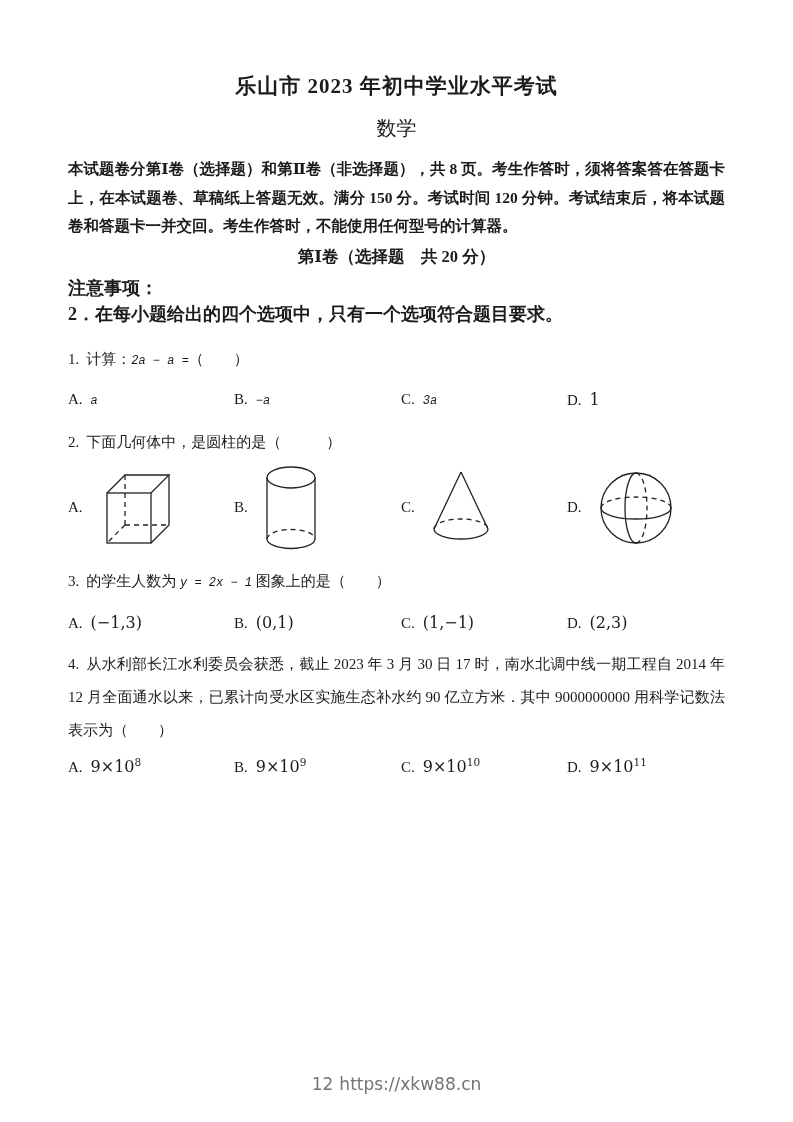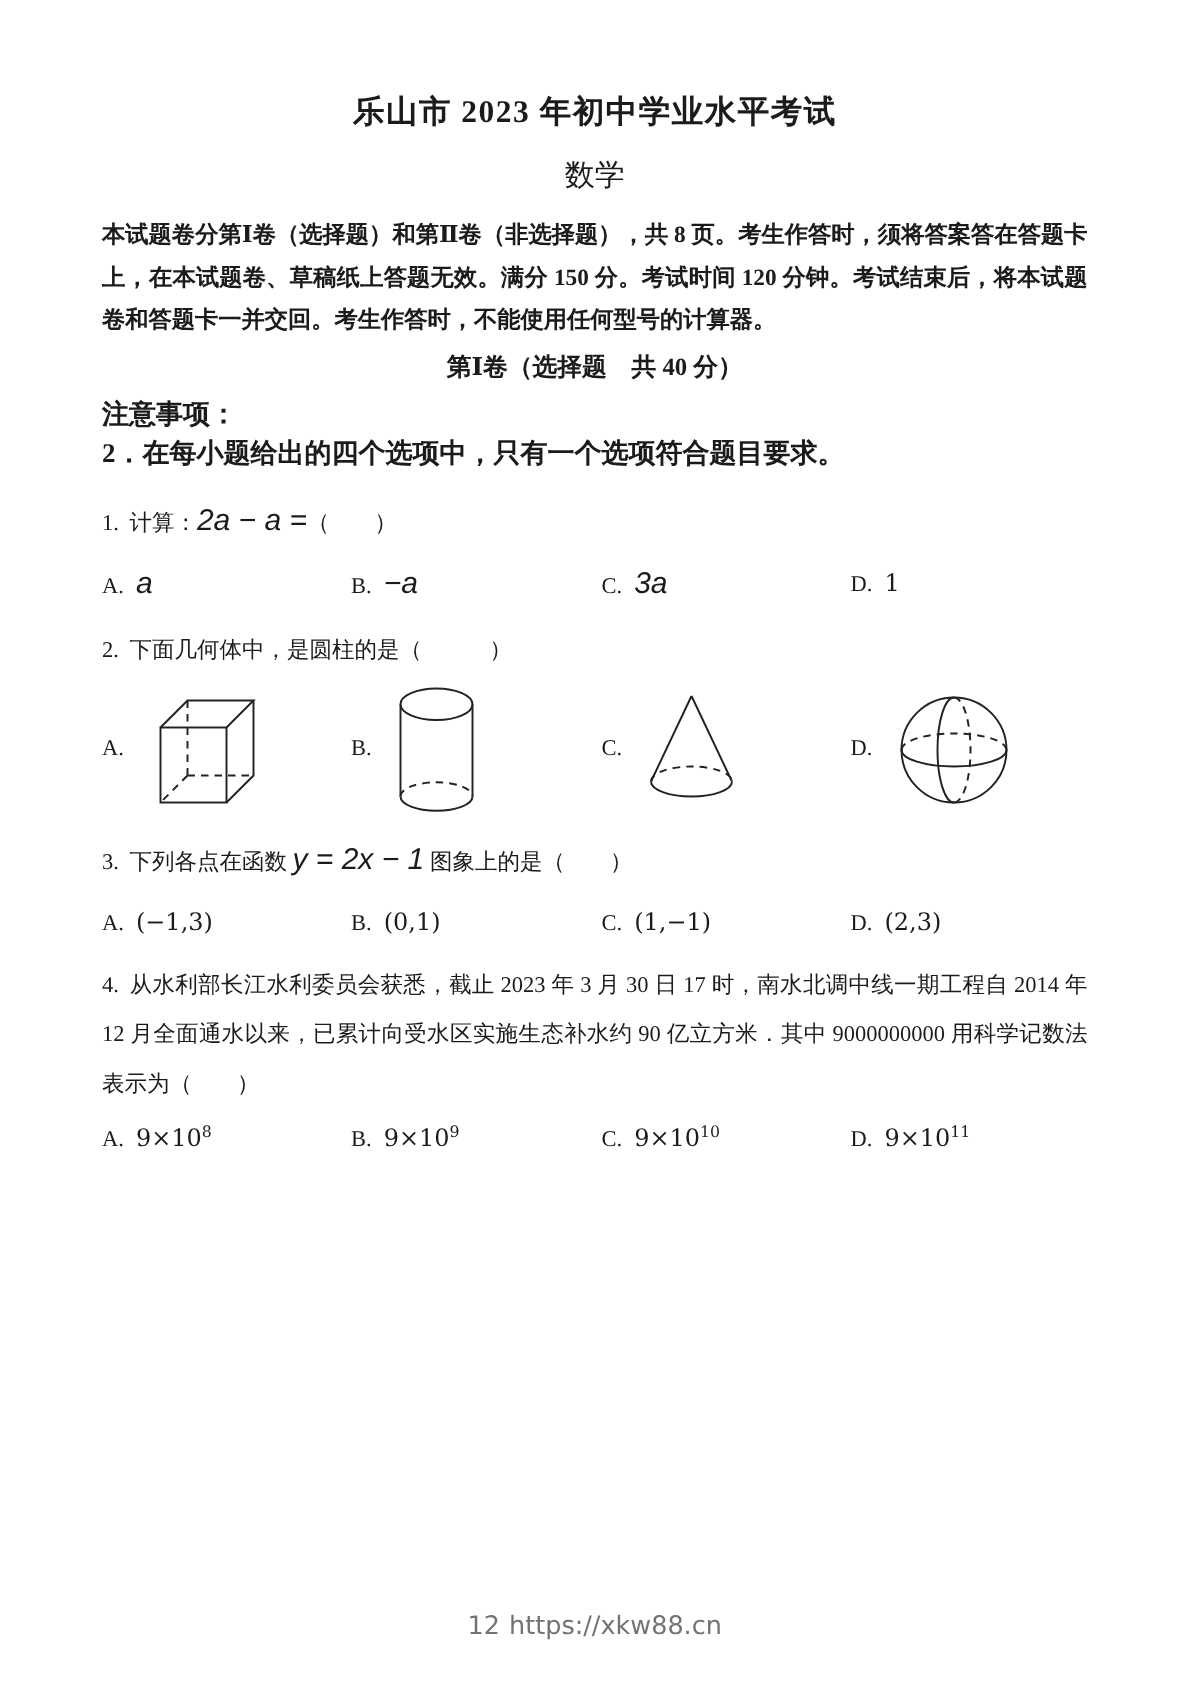--- a/index.html
+++ b/index.html
@@ -5,21 +5,21 @@
   * { box-sizing: border-box; }
   html, body { margin: 0; padding: 0; }
   body {
     width: 793px; height: 1122px;
     background: #ffffff;
     color: #1b1b1b;
     font-family: "Liberation Serif", "DejaVu Serif", serif;
     position: relative;
     overflow: hidden;
   }
-  .page { padding: 60px 68px 0 68px; }
+  .page { padding: 60px 68px 0 68px; margin-top: 12px; }
 
   .title {
     margin: 0;
     text-align: center;
     font-size: 21px;
     font-weight: bold;
     letter-spacing: 1px;
   }
   .subject {
     margin: 15px 0 13px 0;
@@ -55,23 +55,23 @@
   .mt-q { margin-top: 15px; }
   .opt-row {
     display: grid;
     grid-template-columns: 166px 167px 166px auto;
     font-size: 15px;
     margin-top: 13px;
     align-items: center;
   }
   .opt-label { margin-right: 8px; }
   .math {
-    font-family: Liberation Sans, sans-serif;
+    font-family: Liberation Mono, monospace;
     font-style: italic;
-    font-size: 20px;
+    font-size: 12px;
   }
   .umath {
     font-family: "DejaVu Serif", serif;
     font-size: 16px;
   }
   sup { font-size: 10.5px; }
   .fig-row {
     display: grid;
     grid-template-columns: 166px 167px 166px auto;
     margin-top: 6px;
@@ -92,21 +92,21 @@
 </head>
 <body>
 
 <div class="page">
 
   <h1 class="title">乐山市 2023 年初中学业水平考试</h1>
   <h2 class="subject">数学</h2>
 
   <p class="intro">本试题卷分第Ⅰ卷（选择题）和第Ⅱ卷（非选择题），共 8 页。考生作答时，须将答案答在答题卡上，在本试题卷、草稿纸上答题无效。满分 150 分。考试时间 120 分钟。考试结束后，将本试题卷和答题卡一并交回。考生作答时，不能使用任何型号的计算器。</p>
 
-  <div class="section-line">第Ⅰ卷（选择题　共 40 分）</div>
+  <div class="section-line">第Ⅰ卷（选择题　共 20 分）</div>
 
   <div class="notice">注意事项：</div>
   <div class="notice">2．在每小题给出的四个选项中，只有一个选项符合题目要求。</div>
 
   <div>
     <p class="qstem mt-q"><span class="qnum">1.</span><span>计算：</span><span class="math">2a − a =</span><span>（　　）</span></p>
     <div class="opt-row">
       <span><span class="opt-label">A.</span><span class="math">a</span></span>
       <span><span class="opt-label">B.</span><span class="math">−a</span></span>
       <span><span class="opt-label">C.</span><span class="math">3a</span></span>
@@ -162,21 +162,21 @@
             <path d="M4 39 A35 11 0 0 1 74 39" stroke-dasharray="5 4"></path>
             <path d="M39 4 A11 35 0 0 0 39 74"></path>
             <path d="M39 4 A11 35 0 0 1 39 74" stroke-dasharray="5 4"></path>
           </g>
         </svg>
       </span>
     </div>
   </div>
 
   <div>
-    <p class="qstem" style="margin-top:13px"><span class="qnum">3.</span><span>下列各点在函数</span> <span class="math">y = 2x − 1</span> <span>图象上的是（　　）</span></p>
+    <p class="qstem" style="margin-top:13px"><span class="qnum">3.</span><span>的学生人数为</span> <span class="math">y = 2x − 1</span> <span>图象上的是（　　）</span></p>
     <div class="opt-row" style="margin-top:14px">
       <span><span class="opt-label">A.</span><span class="umath">(−1,3)</span></span>
       <span><span class="opt-label">B.</span><span class="umath">(0,1)</span></span>
       <span><span class="opt-label">C.</span><span class="umath">(1,−1)</span></span>
       <span><span class="opt-label">D.</span><span class="umath">(2,3)</span></span>
     </div>
   </div>
 
   <div>
     <p class="qstem" style="margin-top:16px; line-height:33px"><span class="qnum">4.</span><span>从水利部长江水利委员会获悉，截止 2023 年 3 月 30 日 17 时，南水北调中线一期工程自 2014 年 12 月全面通水以来，已累计向受水区实施生态补水约 90 亿立方米．其中 9000000000 用科学记数法表示为（　　）</span></p>

